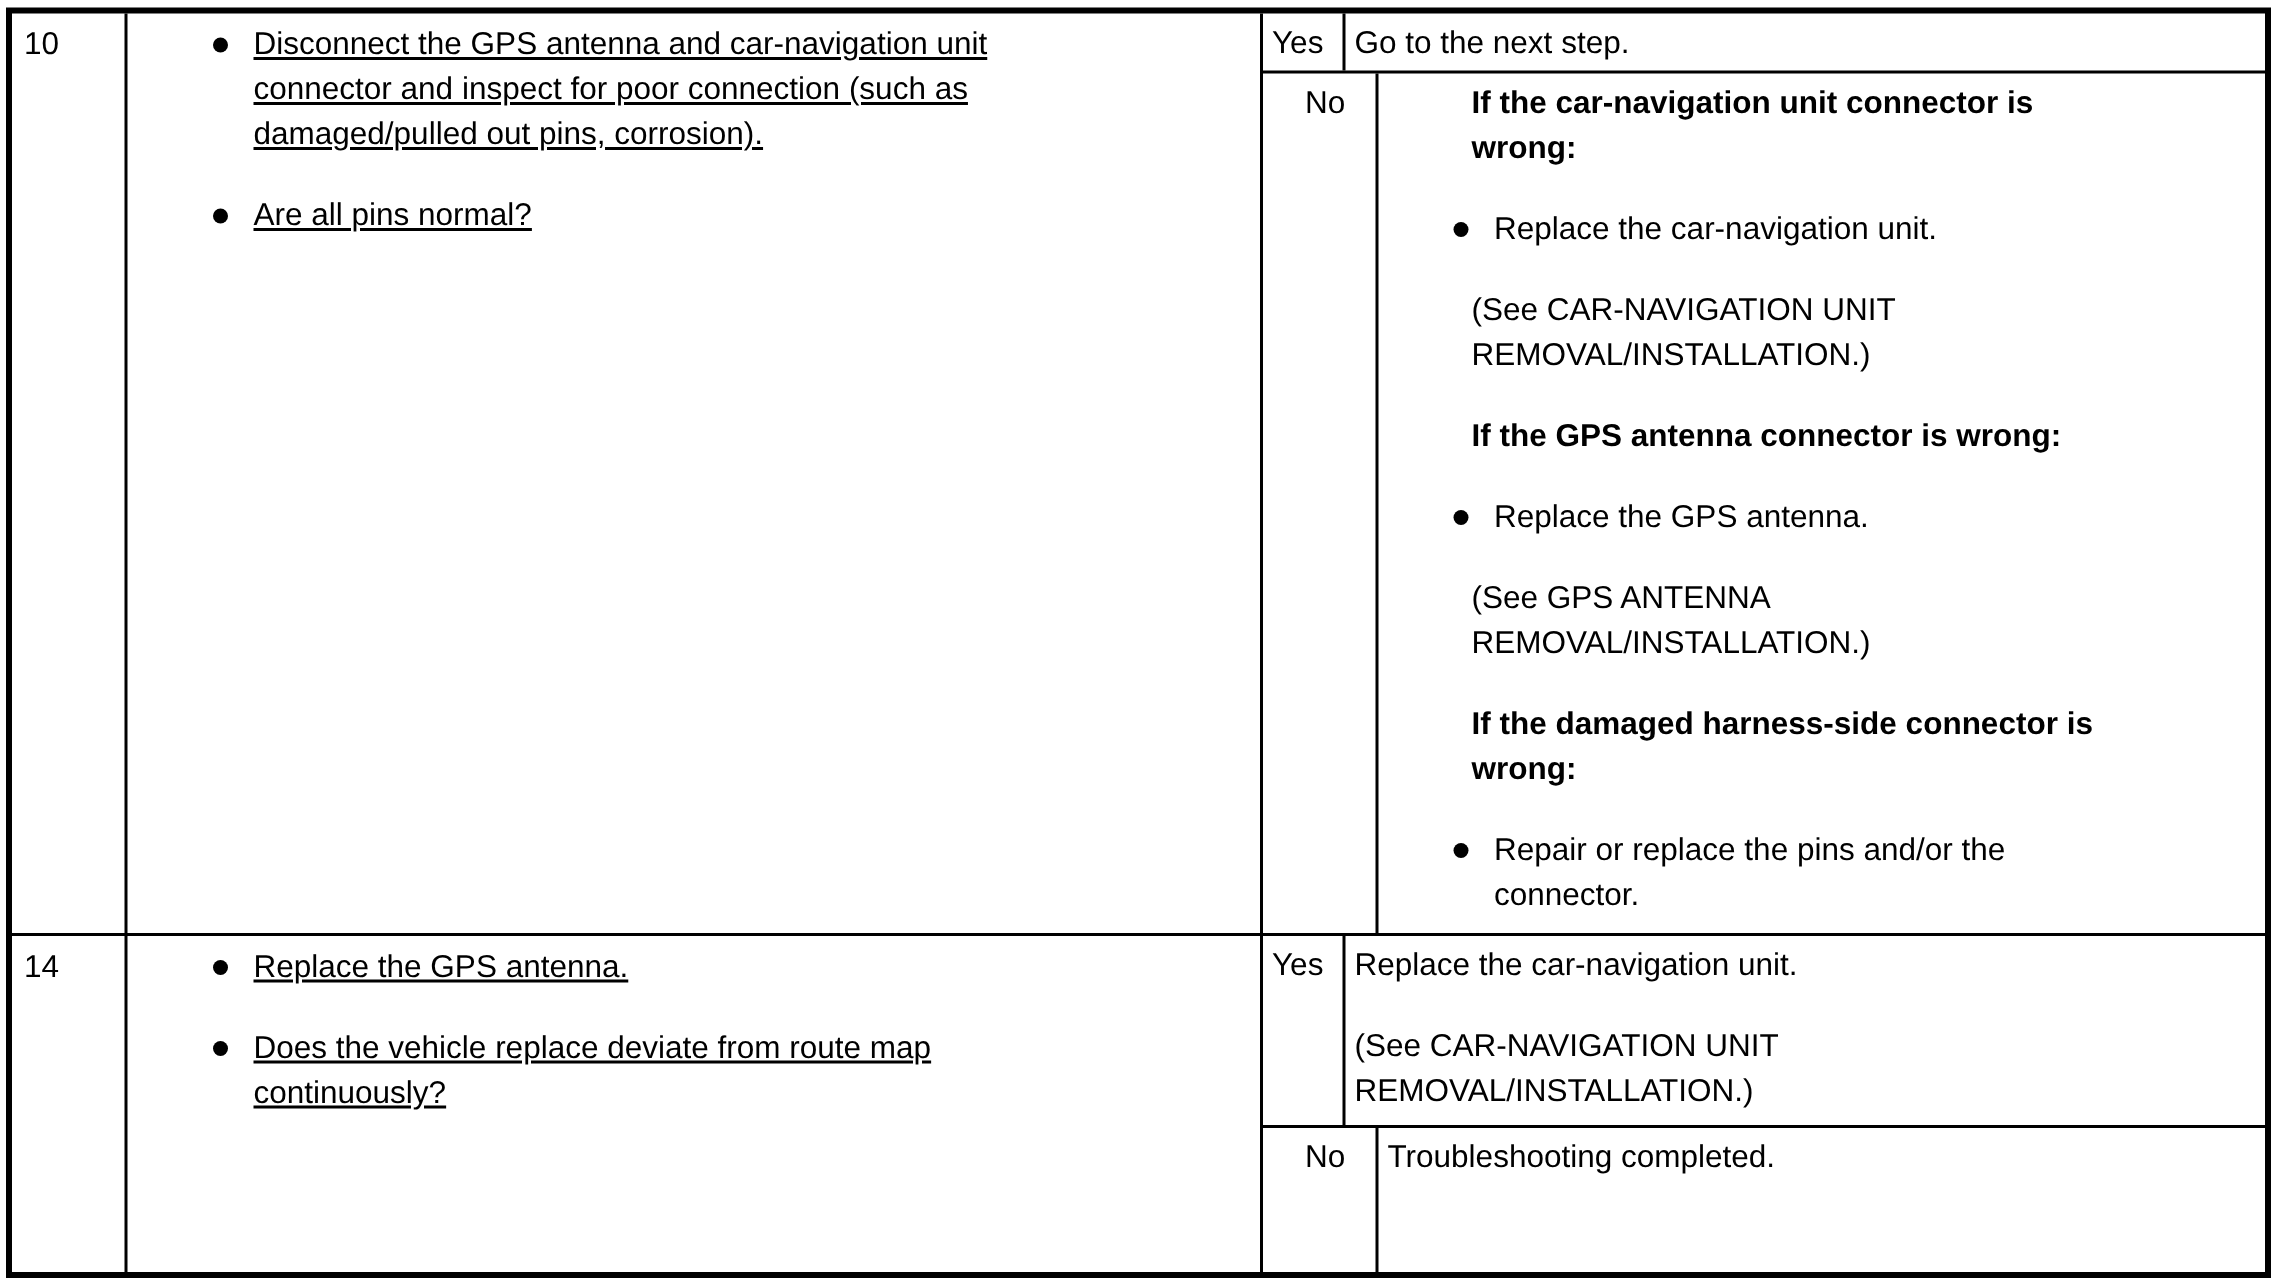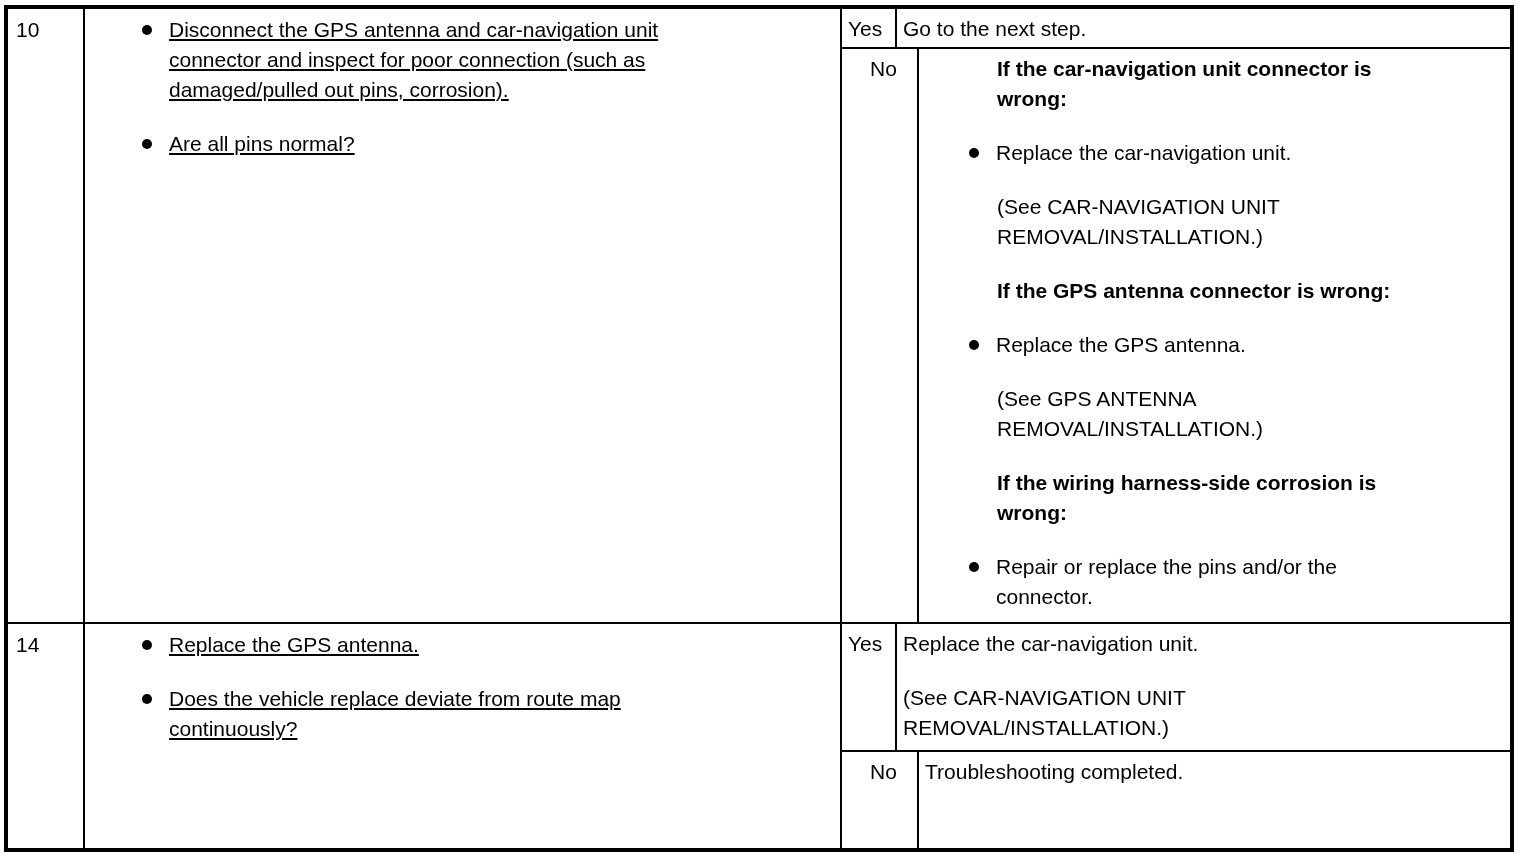--- a/index.html
+++ b/index.html
@@ -64,21 +64,21 @@
   }
   .cell-action.indented { padding-left: 50px; }
 
   .txt {
     font-size: 21px;
     line-height: 30px;
     white-space: pre-line;
   }
   .block + .block { margin-top: 24px; }
   .block.heading { font-weight: bold; }
-  .cell-action .heading, .cell-action .note { margin-left: 28px; }
+  .cell-action .heading, .cell-action .note { margin-left: 12px; }
 
   .bullet { display: flex; align-items: flex-start; }
   .bullet .marker {
     flex: 0 0 27px;
     padding-top: 10px;
   }
   .dot {
     display: block;
     width: 10px;
     height: 10px;
@@ -138,21 +138,21 @@
 REMOVAL/INSTALLATION.)</div>
           <div class="block heading txt">If the GPS antenna connector is wrong:</div>
           <div class="block bullet">
             <span class="marker">
                 <span class="dot"></span>
               </span>
             <div class="txt">Replace the GPS antenna.</div>
           </div>
           <div class="block note txt">(See GPS ANTENNA
 REMOVAL/INSTALLATION.)</div>
-          <div class="block heading txt">If the wiring harness-side corrosion is
+          <div class="block heading txt">If the damaged harness-side connector is
 wrong:</div>
           <div class="block bullet">
             <span class="marker">
                 <span class="dot"></span>
               </span>
             <div class="txt">Repair or replace the pins and/or the
 connector.</div>
           </div>
         </div>
       </div>

